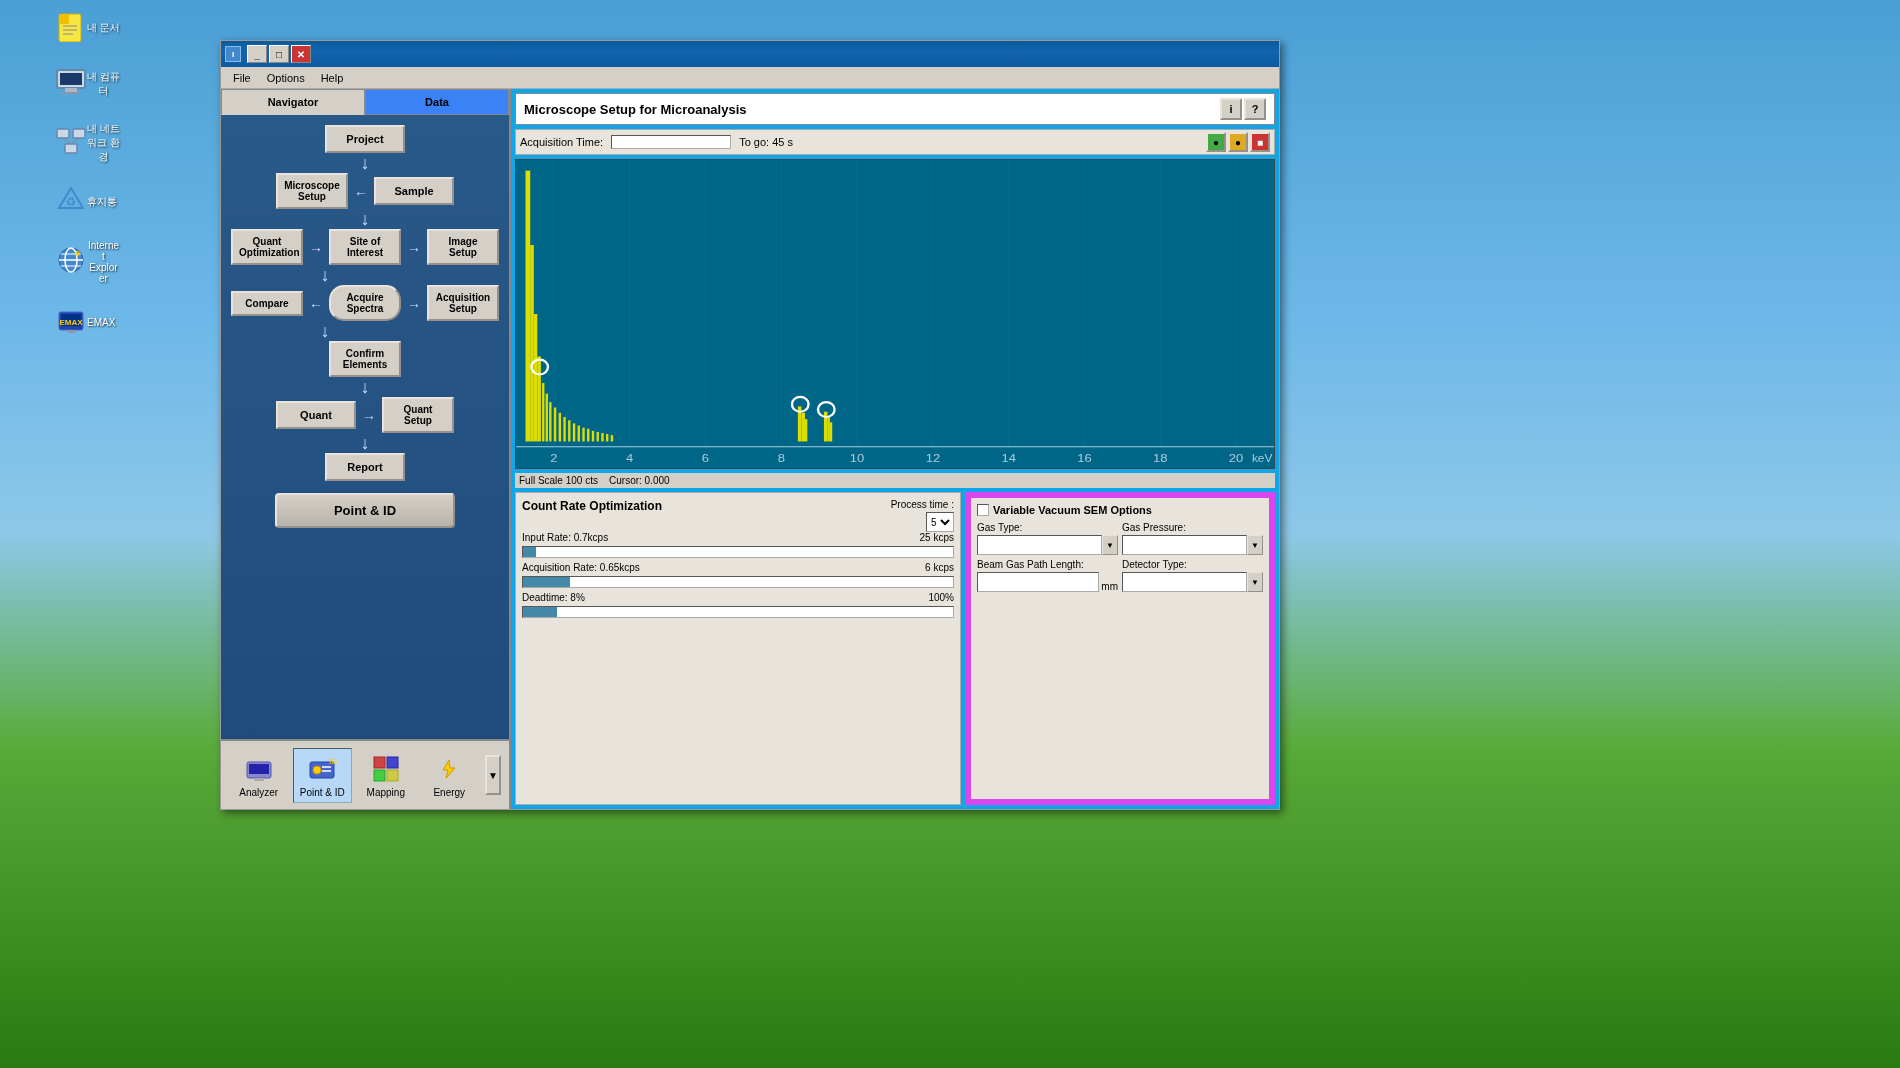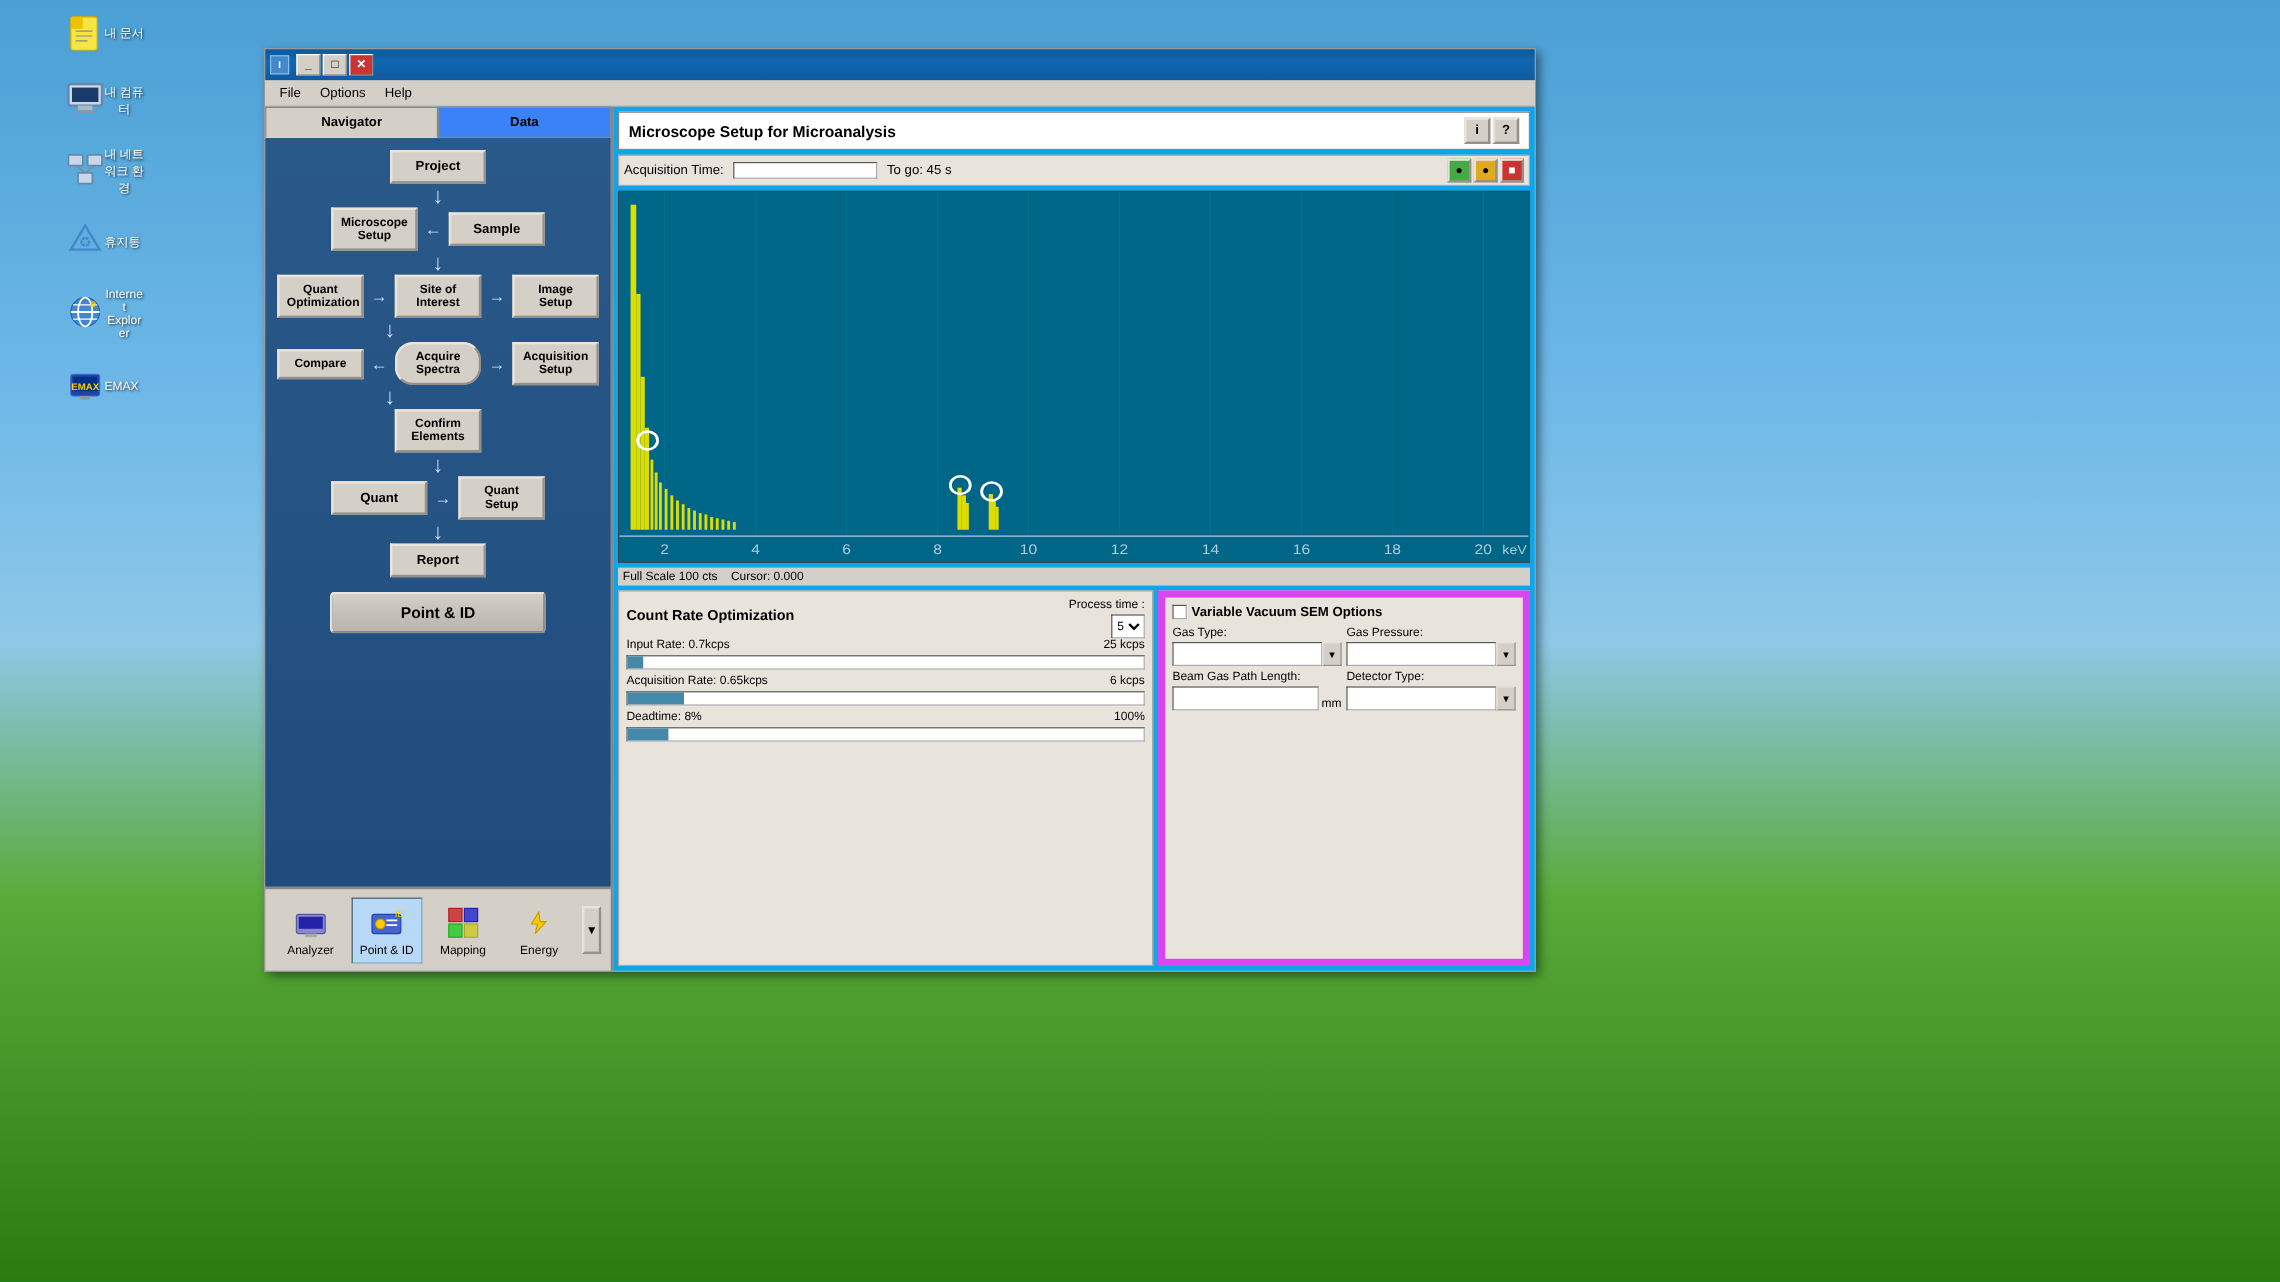--- a/index.html
+++ b/index.html
@@ -765,21 +765,21 @@
           <span>
             <span>Full Scale 100 cts</span>
             &nbsp;&nbsp;
             <span>Cursor: 0.000</span>
           </span>
         </div>
 
         <div class="bottom-panels">
 
           <div class="count-rate-panel">
-            <div style="display:flex;justify-content:space-between;align-items:center;">
+            <div style="display:flex;justify-content:space-between;align-items:flex-start;">
               <span class="count-rate-title">Count Rate Optimization</span>
               <div style="display:flex;flex-direction:column;align-items:flex-end;gap:2px;">
                 <span class="process-label">Process time :</span>
                 <div style="display:flex;align-items:center;gap:2px;">
                   <select class="process-select">
                     <option>5</option>
                     <option>1</option>
                     <option>2</option>
                     <option>3</option>
                     <option>4</option>

